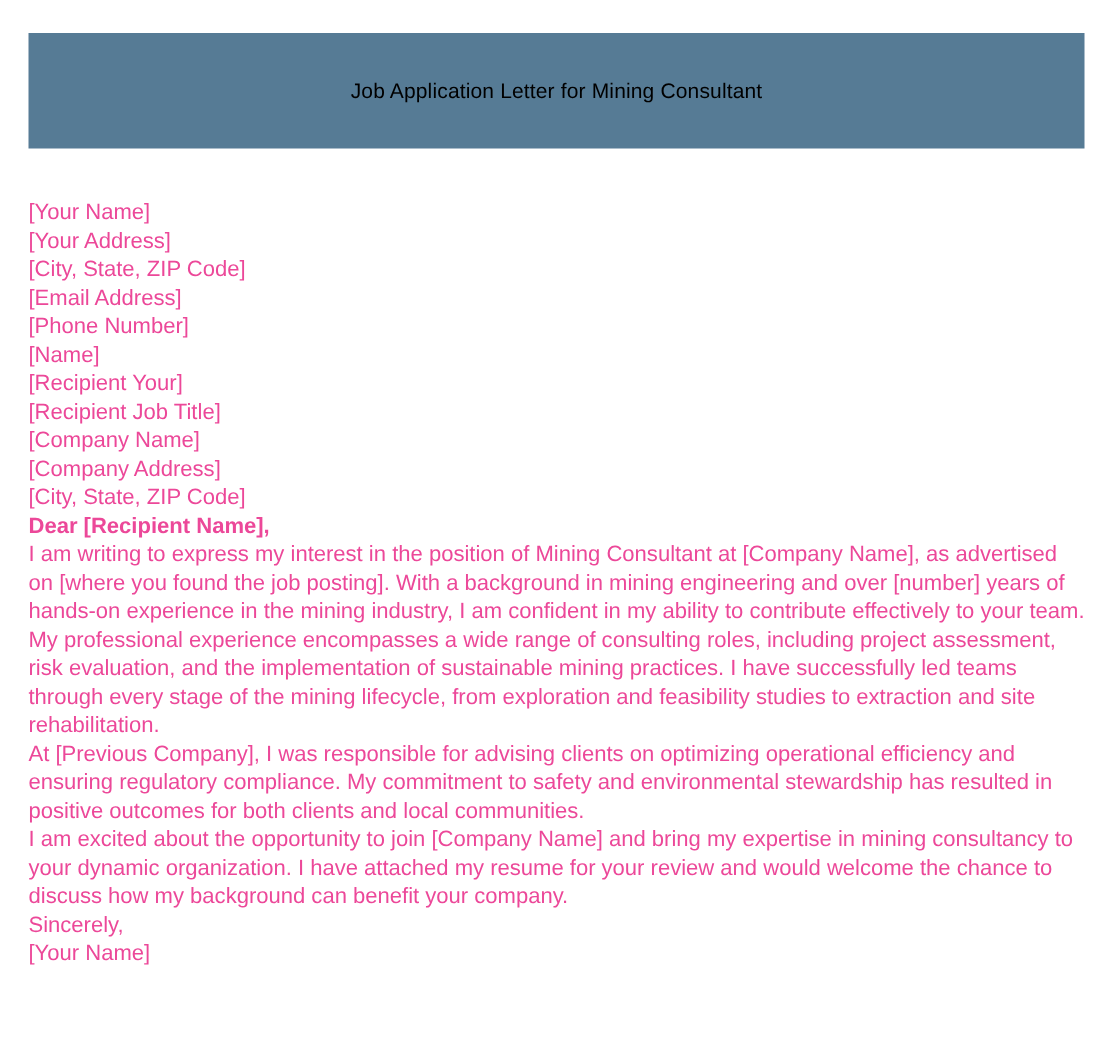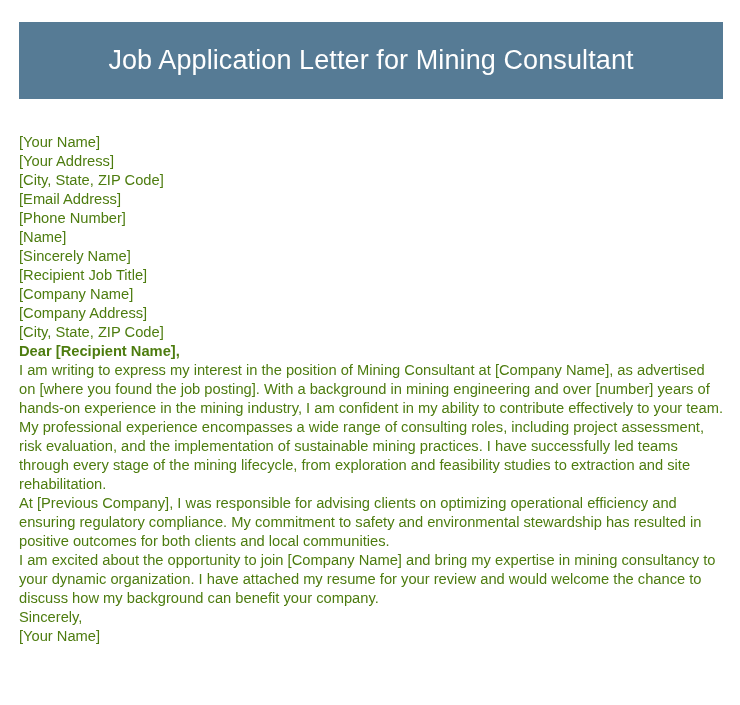--- a/index.html
+++ b/index.html
@@ -28,37 +28,37 @@
     top: 22px;
     width: 704px;
     height: 77px;
     background: #567b95;
     display: flex;
     align-items: center;
     justify-content: center;
     box-sizing: border-box;
   }
   .doc-title {
-    color: #ffffff;
-    font-size: 27px;
+    color: #000000;
+    font-size: 14px;
     font-weight: 400;
     letter-spacing: 0.1px;
     line-height: 1.2;
     text-align: right;
     white-space: nowrap;
     font-family: "Liberation Sans", "DejaVu Sans", sans-serif;
   }
 
   
   .letter-body {
     position: absolute;
     left: 19px;
     top: 133px;
     width: 706px;
-    color: #4d7c0f;
+    color: #ec4899;
     font-size: 14.7px;
     line-height: 19px;
     font-family: "Liberation Sans", "DejaVu Sans", sans-serif;
   }
 
   .addr-line {
     margin: 0;
     padding: 0;
     white-space: nowrap;
   }
@@ -102,21 +102,21 @@
     <div>
       <div class="addr-line">[Your Name]</div>
       <div class="addr-line">[Your Address]</div>
       <div class="addr-line">[City, State, ZIP Code]</div>
       <div class="addr-line">[Email Address]</div>
       <div class="addr-line">[Phone Number]</div>
       <div class="addr-line">[Name]</div>
     </div>
 
     <div>
-      <div class="addr-line">[Sincerely Name]</div>
+      <div class="addr-line">[Recipient Your]</div>
       <div class="addr-line">[Recipient Job Title]</div>
       <div class="addr-line">[Company Name]</div>
       <div class="addr-line">[Company Address]</div>
       <div class="addr-line">[City, State, ZIP Code]</div>
     </div>
 
     <div class="salutation">Dear [Recipient Name],</div>
 
     <p class="letter-para">I am writing to express my interest in the position of Mining Consultant at [Company Name], as advertised on [where you found the job posting]. With a background in mining engineering and over [number] years of hands-on experience in the mining industry, I am confident in my ability to contribute effectively to your team.</p>
     <p class="letter-para">My professional experience encompasses a wide range of consulting roles, including project assessment, risk evaluation, and the implementation of sustainable mining practices. I have successfully led teams through every stage of the mining lifecycle, from exploration and feasibility studies to extraction and site rehabilitation.</p>

